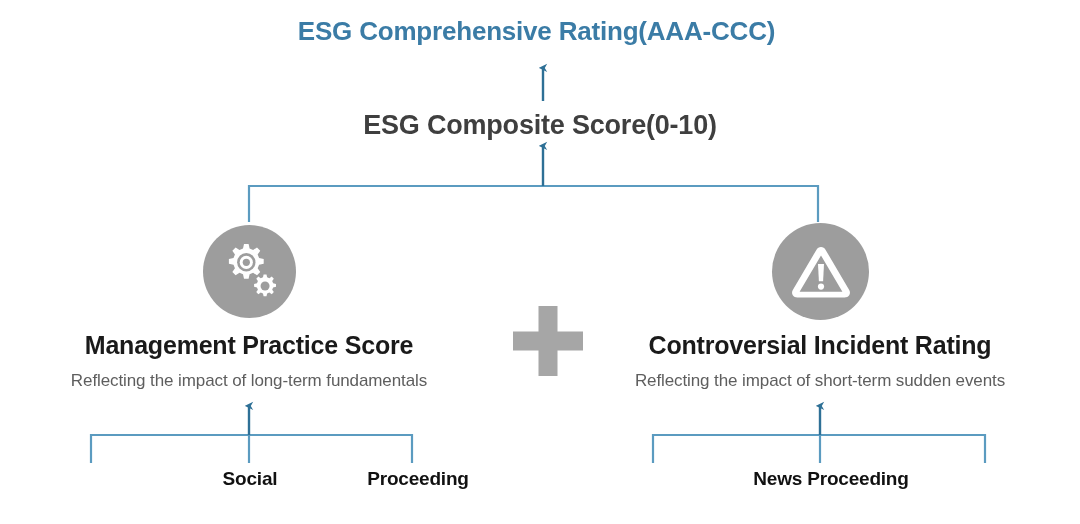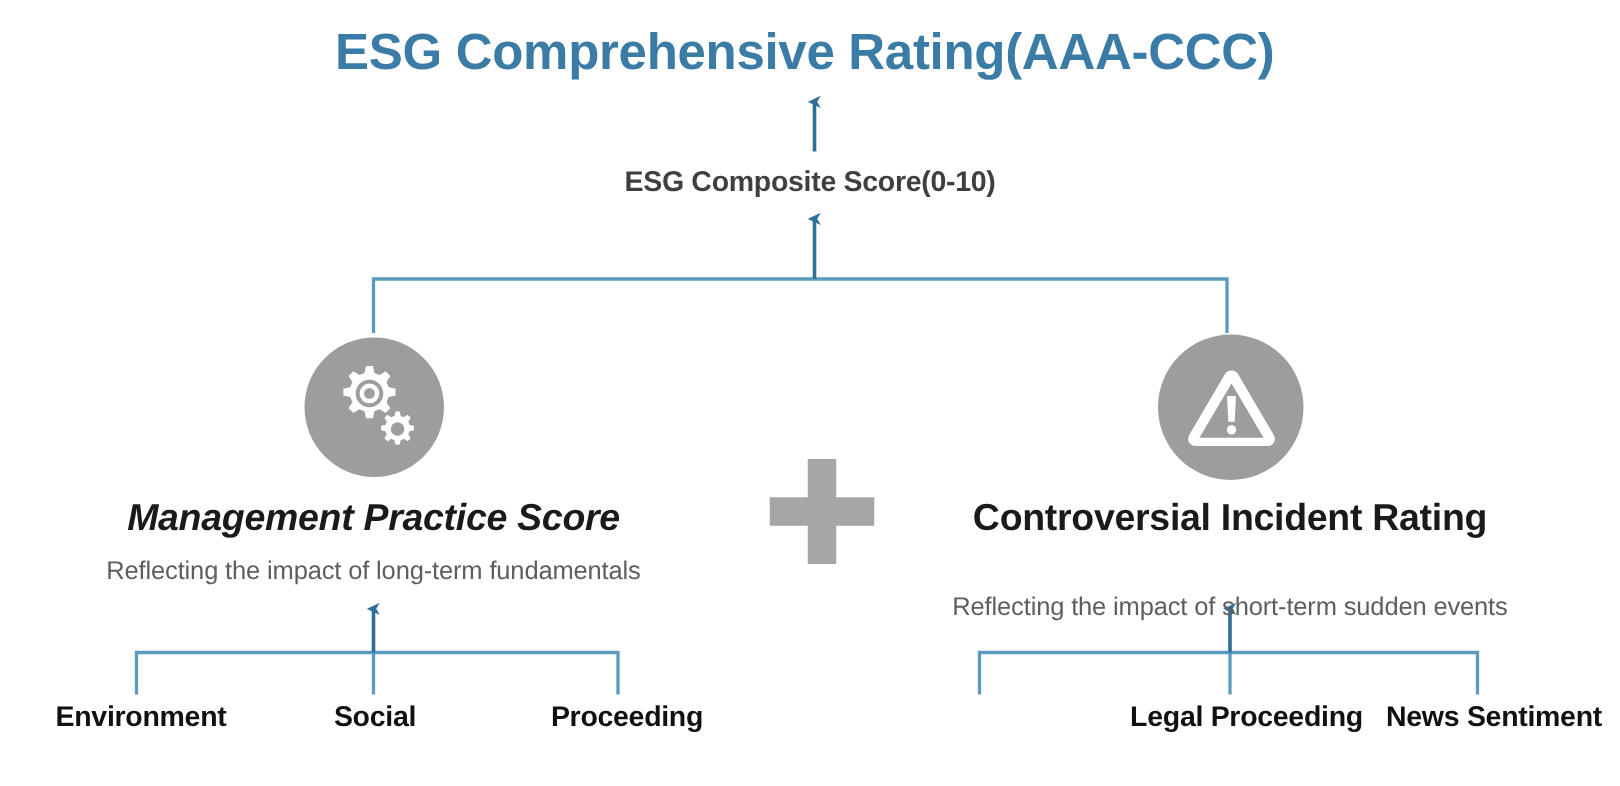--- a/index.html
+++ b/index.html
@@ -32,32 +32,32 @@
     position: absolute;
     white-space: nowrap;
     line-height: 1;
   }
 
   #title {
     left: 0;
     top: 18px;
     width: 1073px;
     text-align: center;
-    font-size: 34px;
+    font-size: 26px;
     font-weight: bold;
     color: #3b7ca6;
     letter-spacing: -0.2px;
   }
 
   #composite {
     left: 0;
     top: 112px;
     width: 1080px;
     text-align: center;
-    font-size: 19px;
+    font-size: 27px;
     font-weight: bold;
     color: #3f3f3f;
     letter-spacing: -0.2px;
   }
 
   .branch-title {
     top: 333px;
     font-size: 25px;
     font-weight: bold;
     color: #1a1a1a;
@@ -65,24 +65,24 @@
     letter-spacing: -0.2px;
   }
   .branch-sub {
     top: 372px;
     font-size: 17px;
     font-weight: normal;
     color: #5e5e5e;
     text-align: center;
     letter-spacing: -0.1px;
   }
-  #mgmt-title  { left: 29px;  width: 440px; font-style: italic; }
+  #mgmt-title  { left: 29px;  width: 440px; }
   #mgmt-sub    { left: 29px;  width: 440px; }
   #ctrl-title  { left: 600px; width: 440px; }
-  #ctrl-sub    { left: 600px; width: 440px; margin-top: 24px; }
+  #ctrl-sub    { left: 600px; width: 440px; }
 
   .leaf {
     top: 469px;
     font-size: 19px;
     font-weight: bold;
     color: #111111;
     text-align: center;
     letter-spacing: -0.2px;
   }
   #leaf-environment { left: 6px;   width: 176px; }
@@ -220,20 +220,18 @@
   <svg id="plus-sign" viewBox="0 0 70 70">
     <path d="M25.5 0 H44.5 V25.5 H70 V44.5 H44.5 V70 H25.5 V44.5 H0 V25.5 H25.5 Z" fill="#a6a6a6"></path>
   </svg>
 
   <div class="txt branch-title" id="mgmt-title">Management Practice Score</div>
   <div class="txt branch-sub" id="mgmt-sub">Reflecting the impact of long-term fundamentals</div>
 
   <div class="txt branch-title" id="ctrl-title">Controversial Incident Rating</div>
   <div class="txt branch-sub" id="ctrl-sub">Reflecting the impact of short-term sudden events</div>
 
-  <div class="txt leaf" id="leaf-environment">Environment</div>
   <div class="txt leaf" id="leaf-social">Social</div>
   <div class="txt leaf" id="leaf-governance">Proceeding</div>
 
-  <div class="txt leaf" id="leaf-legal">Legal Proceeding</div>
-  <div class="txt leaf" id="leaf-news">News Sentiment</div>
+  <div class="txt leaf" id="leaf-legal">News Proceeding</div>
 
 </div>
 
 </body></html>

